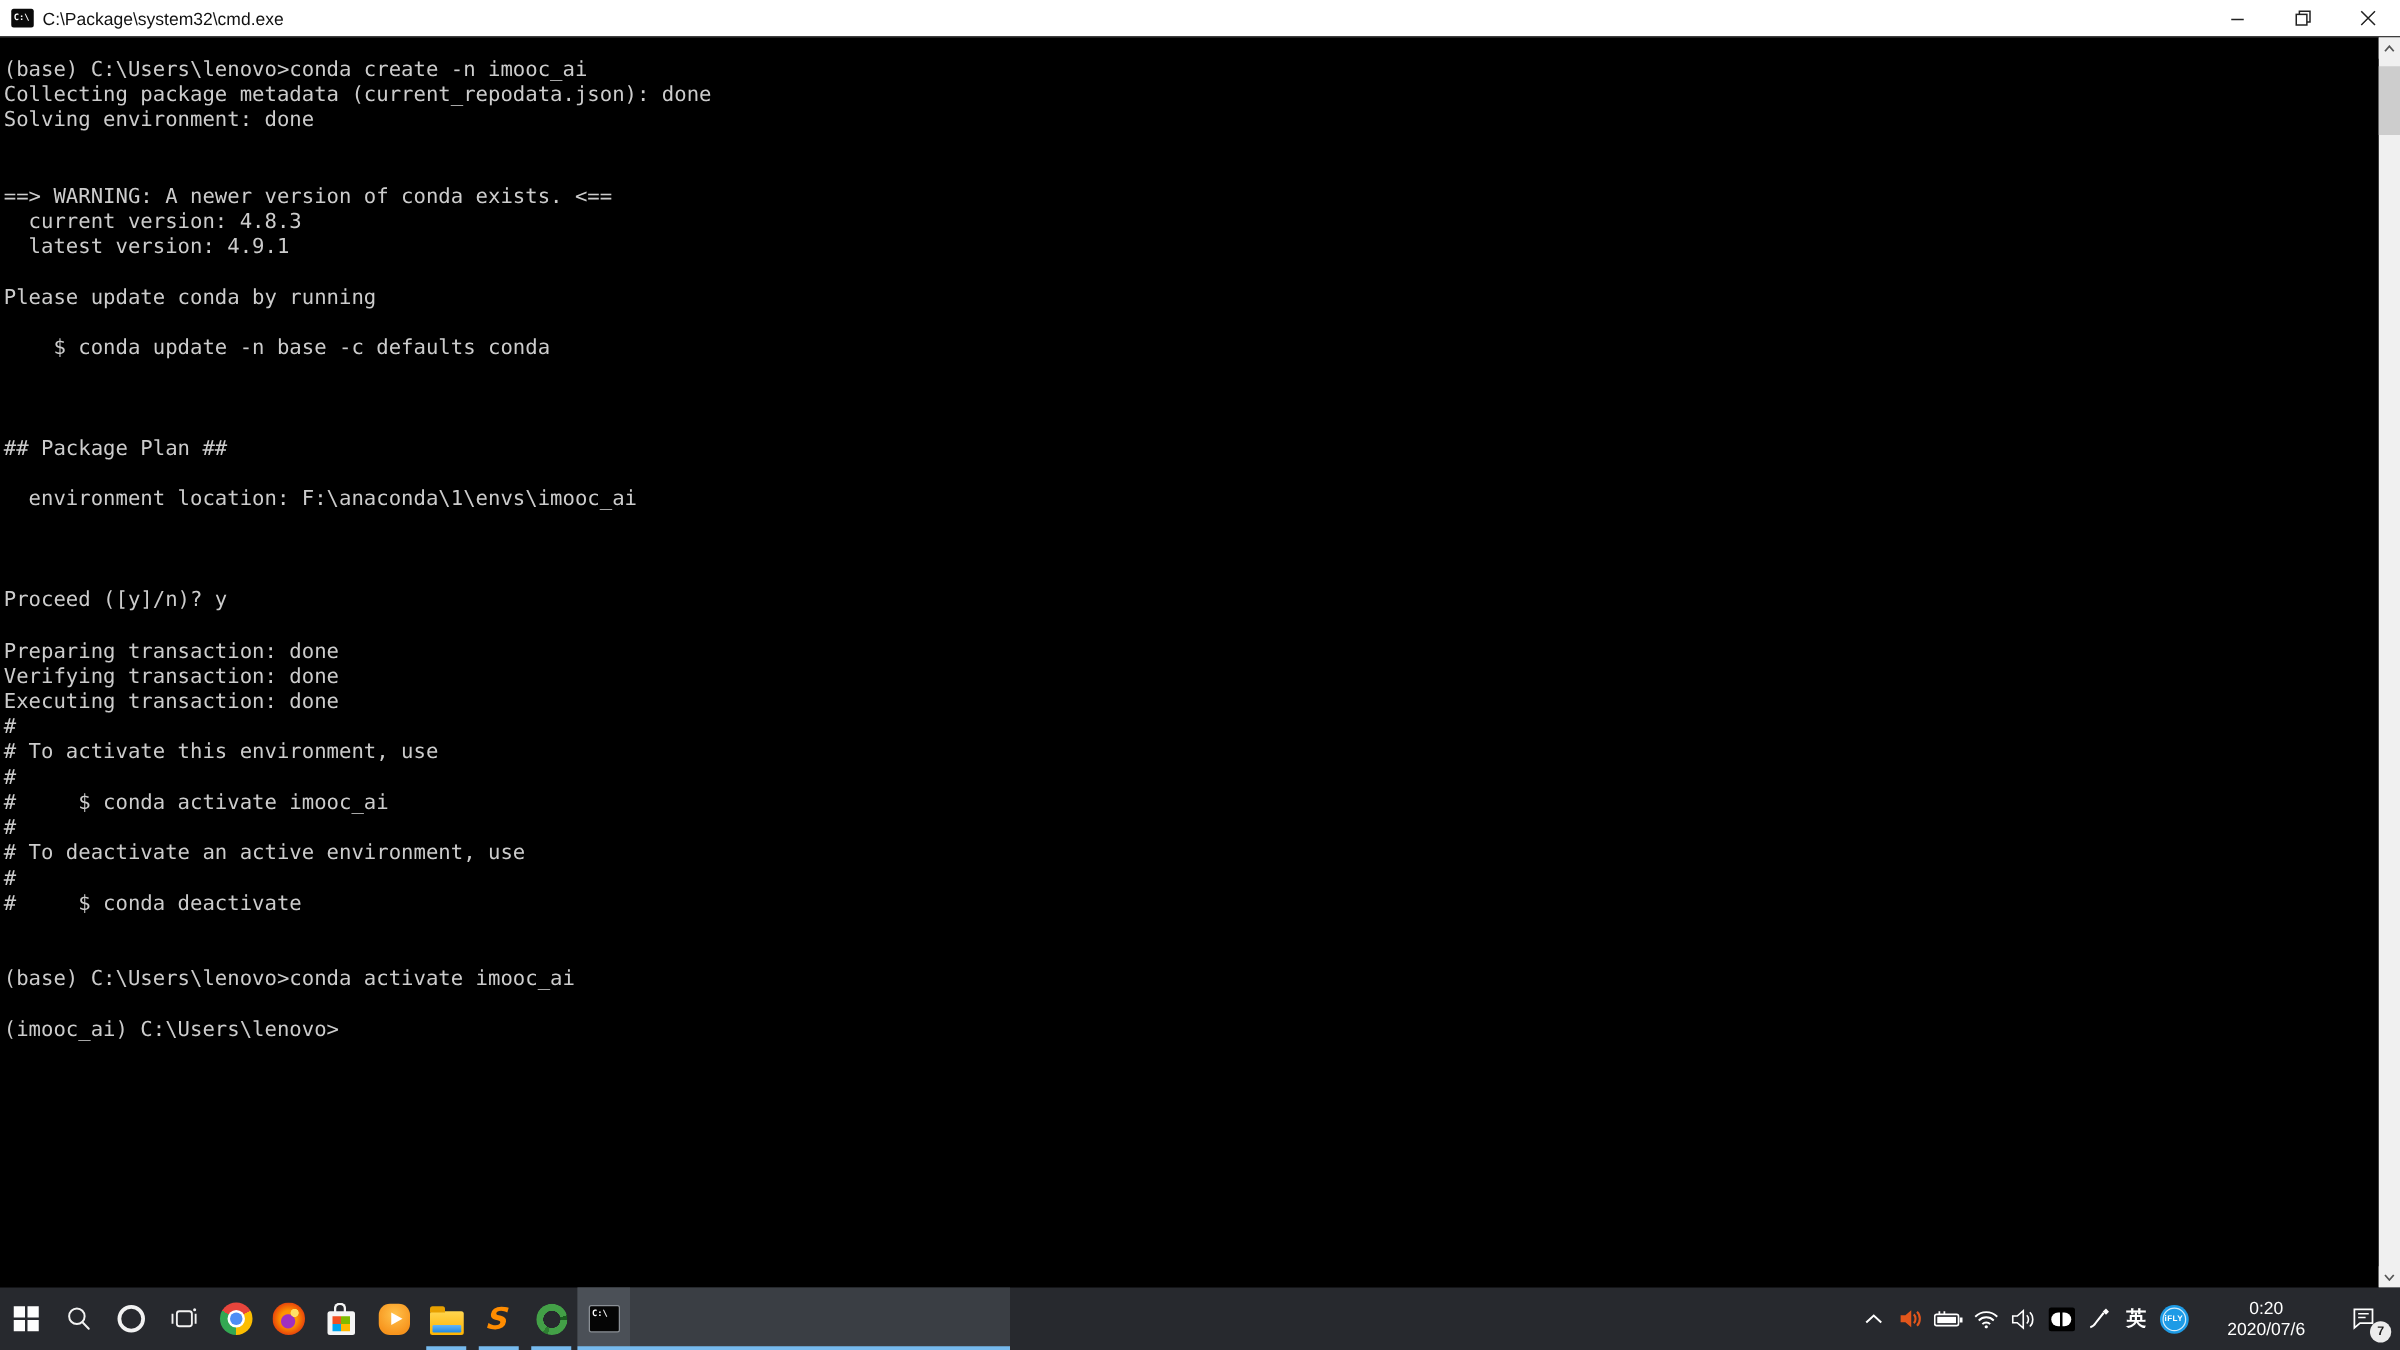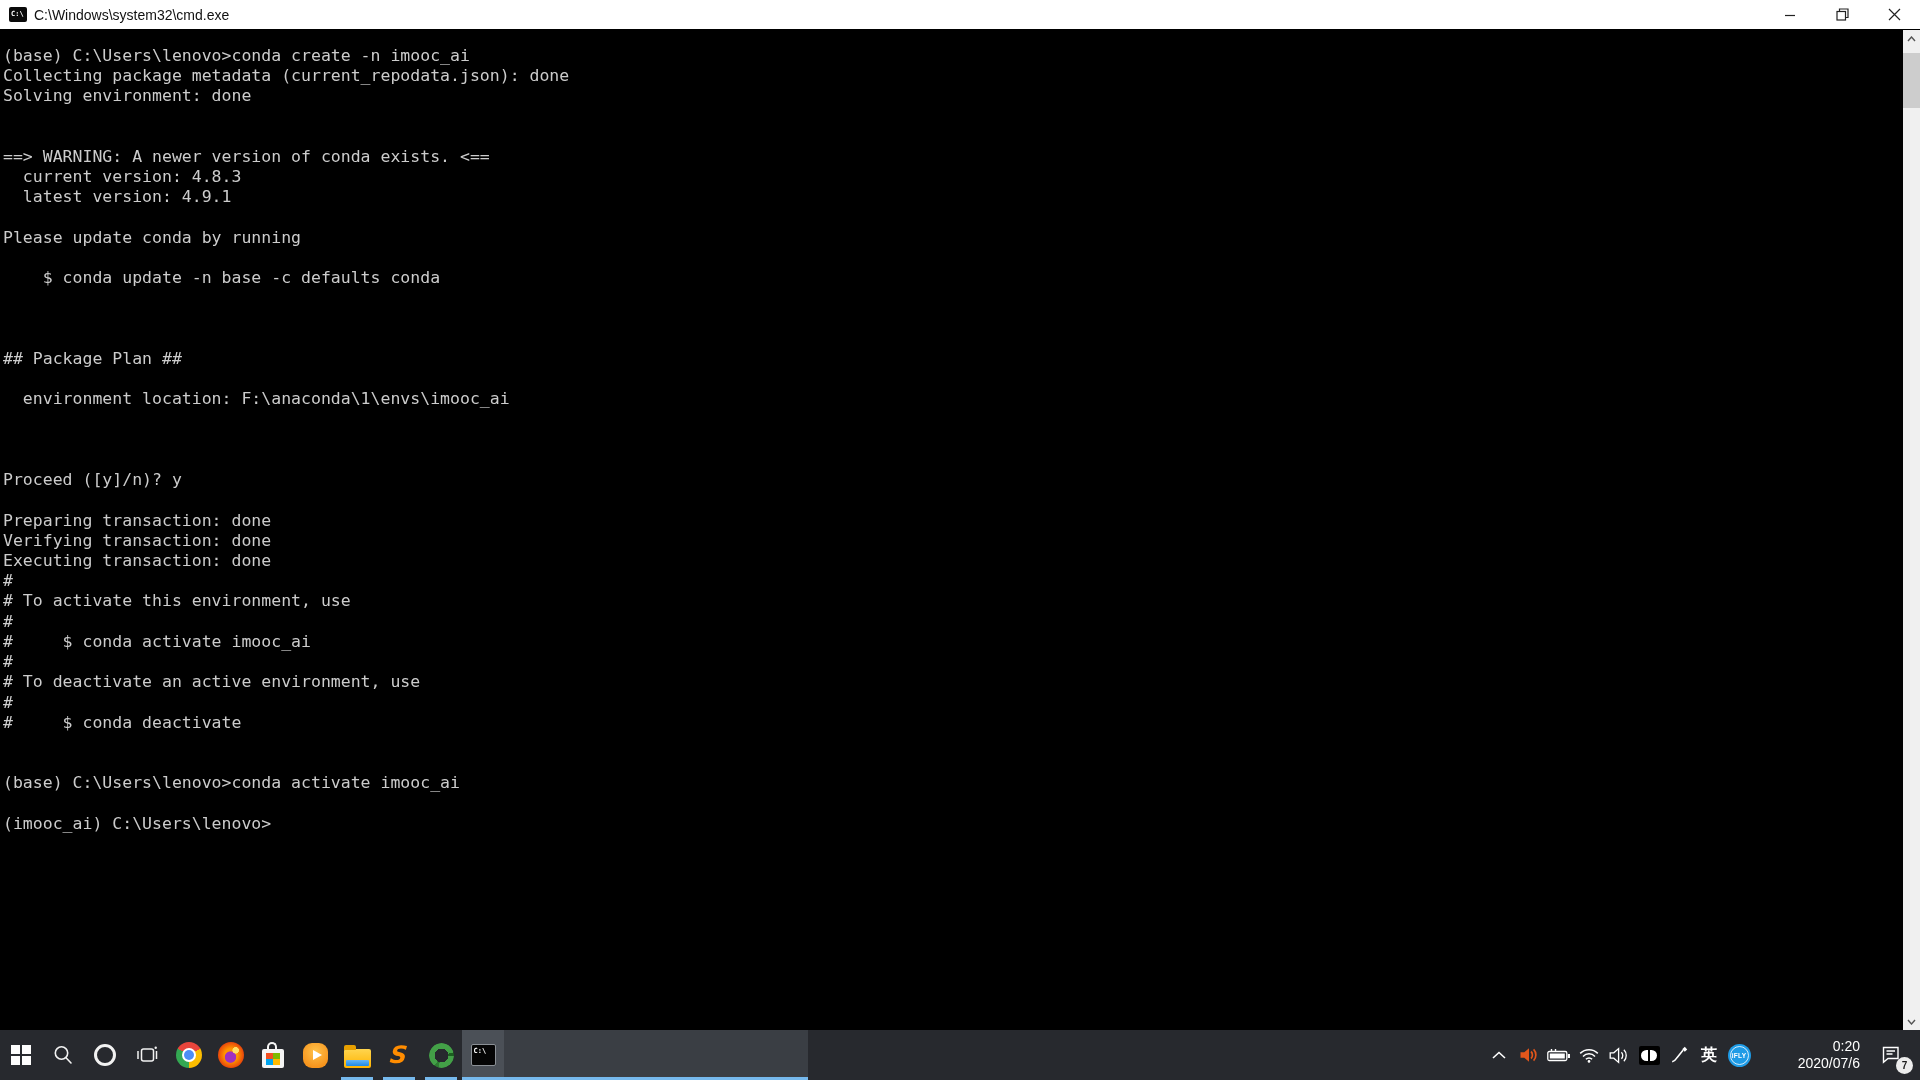--- a/index.html
+++ b/index.html
@@ -77,33 +77,33 @@
   .tray{margin-left:auto;display:flex;align-items:center;padding-right:4px;}
   .tray-btn{width:30px;height:50px;display:flex;align-items:center;justify-content:center;position:relative;flex:0 0 auto;}
   .ic-dolby{width:21px;height:19px;background:#000;border-radius:2px;position:relative;}
   .ic-dolby i{position:absolute;top:4px;width:7px;height:11px;background:#fff;}
   .ic-dolby i.l{left:2.5px;border-radius:6px 0 0 6px;}
   .ic-dolby i.r{right:2.5px;border-radius:0 6px 6px 0;}
   .ime{color:#fff;font-size:16px;font-weight:bold;}
   .ifly{width:23px;height:23px;border-radius:50%;background:#1e9be6;color:#fff;text-align:center;
         font:bold 6.5px/23px "Liberation Sans",sans-serif;position:relative;letter-spacing:.3px;}
   .ifly::before{content:"";position:absolute;inset:2px;border:1px solid rgba(255,255,255,.8);border-radius:50%;}
-  .clock{width:94px;text-align:right;color:#fff;font-size:14px;line-height:17px;margin:0 8px 0 12px;flex:0 0 auto;}
+  .clock{width:94px;text-align:center;color:#fff;font-size:14px;line-height:17px;margin:0 8px 0 12px;flex:0 0 auto;}
   .notif{width:48px;height:50px;position:relative;display:flex;align-items:center;justify-content:center;flex:0 0 auto;}
   .badge{position:absolute;right:3px;bottom:6px;width:17px;height:17px;border-radius:50%;
          background:#ececec;color:#1c1c1c;font:bold 10px/17px "Liberation Sans",sans-serif;text-align:center;}
 </style>
 </head>
 <body>
 
 <div class="screen">
 
   <div class="titlebar">
     <span class="cmd-ico"><span>C:\</span></span>
-    <span class="title">C:\Windows\system32\cmd.exe</span>
+    <span class="title">C:\Package\system32\cmd.exe</span>
     <div class="controls">
       <div class="ctl">
         <svg width="12" height="12">
             <path d="M1 6.5 H11" stroke="#222" stroke-width="1.2" fill="none"></path>
           </svg>
       </div>
       <div class="ctl">
         <svg width="13" height="13">
           <path d="M3.5 3.5 V1 H12 V9.5 H9.5" stroke="#222" stroke-width="1.2" fill="none"></path>
           <rect x="1" y="3.5" width="8.5" height="8.5" stroke="#222" stroke-width="1.2" fill="#fff"></rect>

